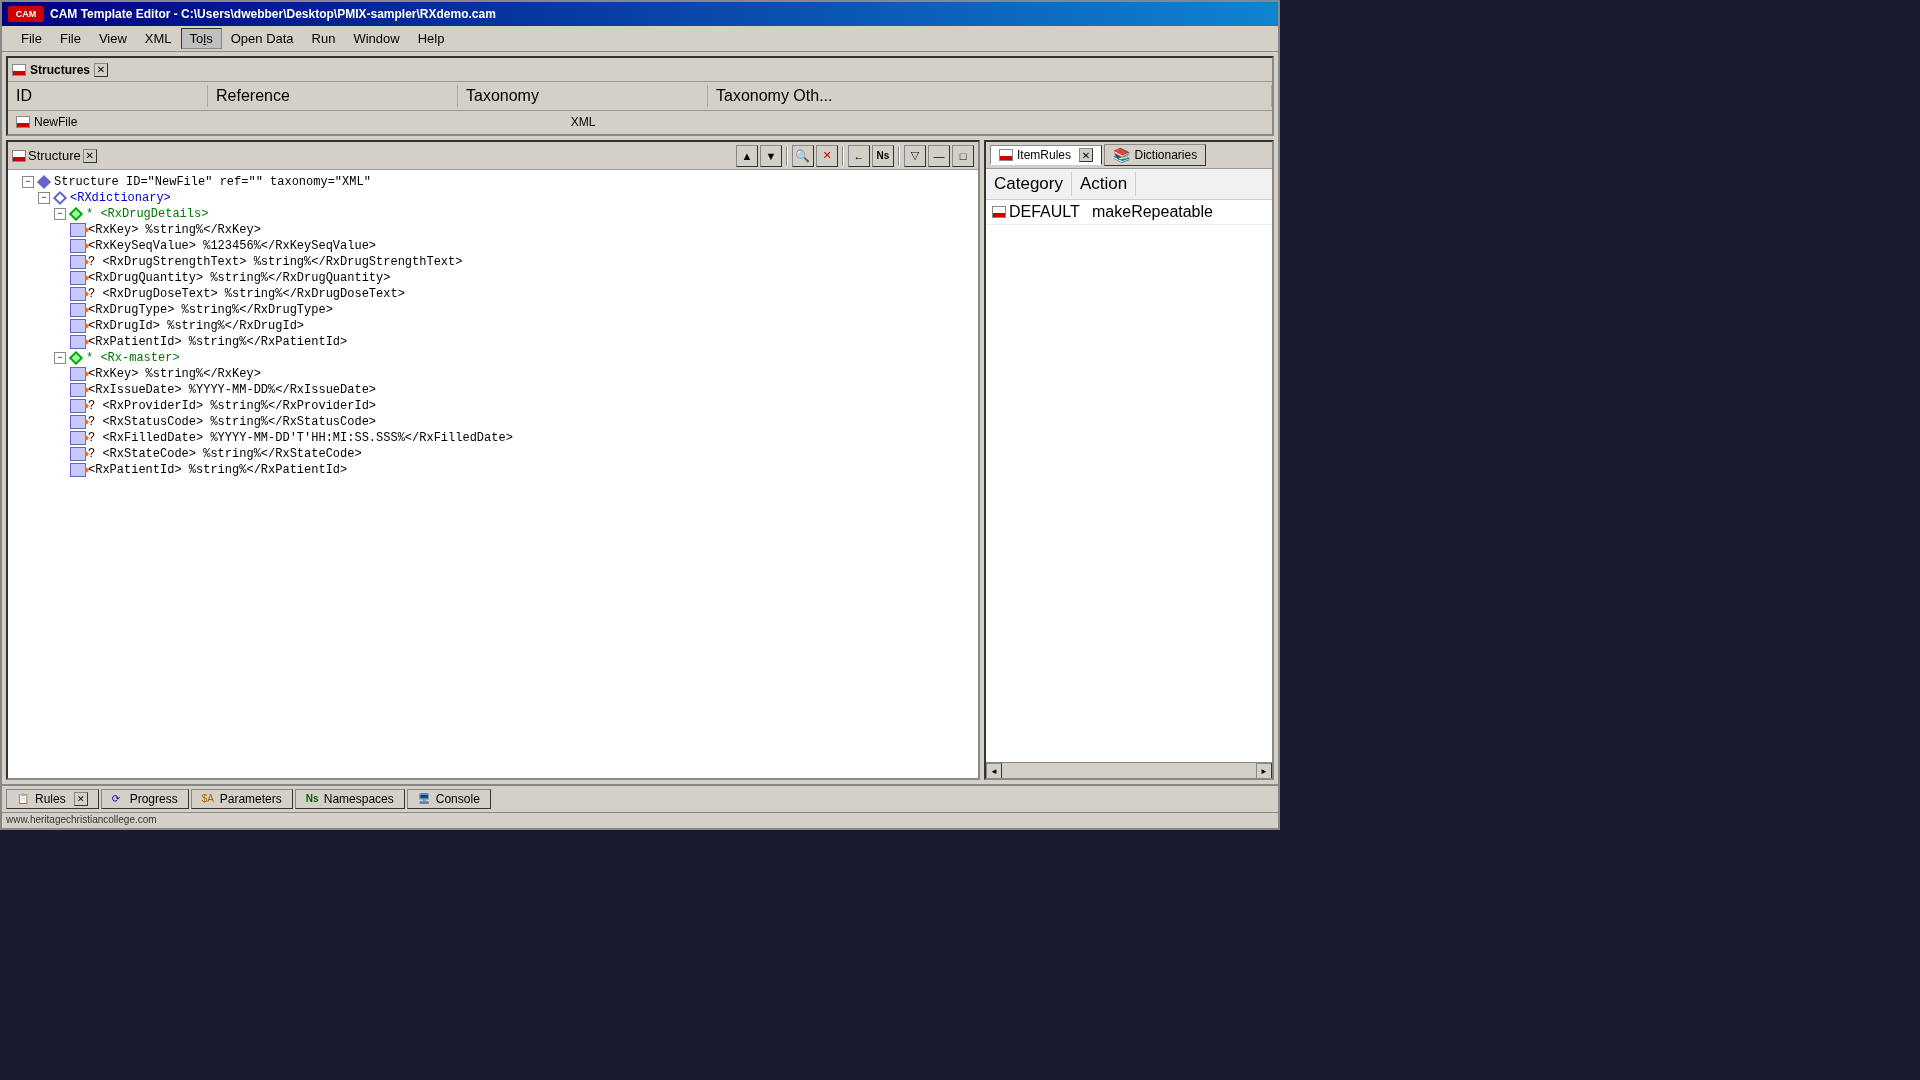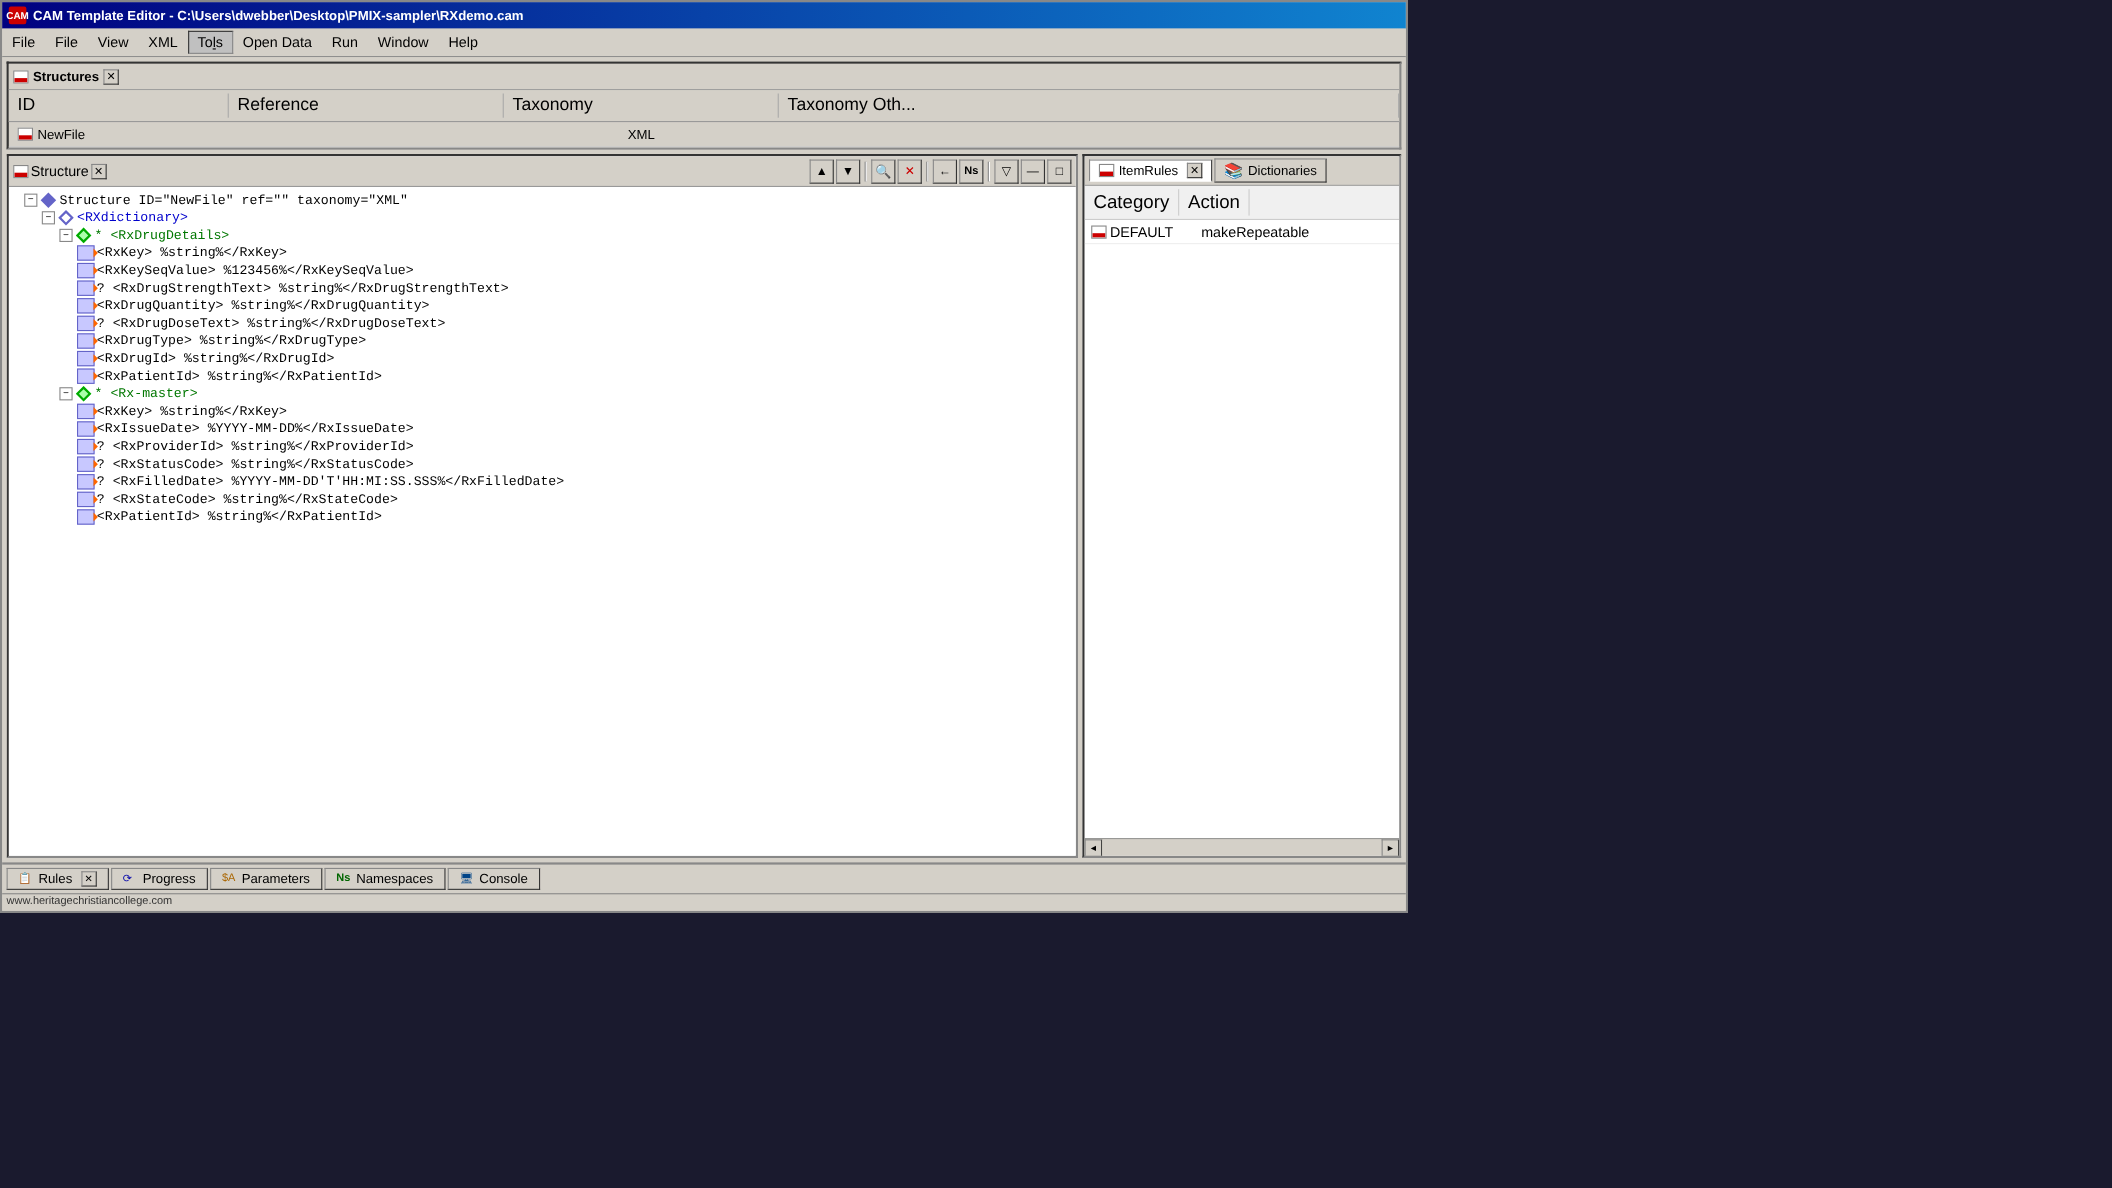--- a/index.html
+++ b/index.html
@@ -25,37 +25,37 @@
       color: white;
       padding: 3px 6px;
       font-size: 12px;
       font-weight: bold;
       display: flex;
       align-items: center;
       gap: 6px;
       min-height: 24px;
     }
     .title-bar .app-icon {
-      width: 16px;
+      width: 36px;
       height: 16px;
       background: #cc0000;
       color: white;
       font-size: 9px;
       font-weight: bold;
       display: flex;
       align-items: center;
       justify-content: center;
       border-radius: 2px;
     }
     .menu-bar {
       background: #d4d0c8;
       border-bottom: 1px solid #888;
       display: flex;
       align-items: center;
-      padding: 2px 0;
+      padding: 2px 10px;
       min-height: 26px;
     }
     .menu-item {
       padding: 2px 8px;
       cursor: pointer;
       font-size: 13px;
       border: 1px solid transparent;
     }
     .menu-item:hover, .menu-item.active {
       background: #000080;
@@ -310,21 +310,21 @@
       border-right: 1px solid #ccc;
       font-weight: normal;
     }
     .rules-row {
       display: flex;
       border-bottom: 1px solid #eee;
       align-items: center;
     }
     .rules-cell {
       padding: 3px 6px;
-      font-size: 13px;
+      font-size: 16px;
     }
     .rules-cell:first-child { width: 100px; display: flex; align-items: center; gap: 3px; }
     .rules-cell:nth-child(2) { flex: 1; }
     
     .bottom-bar {
       background: #d4d0c8;
       border-top: 2px solid #888;
       display: flex;
       align-items: center;
       padding: 2px 4px;

